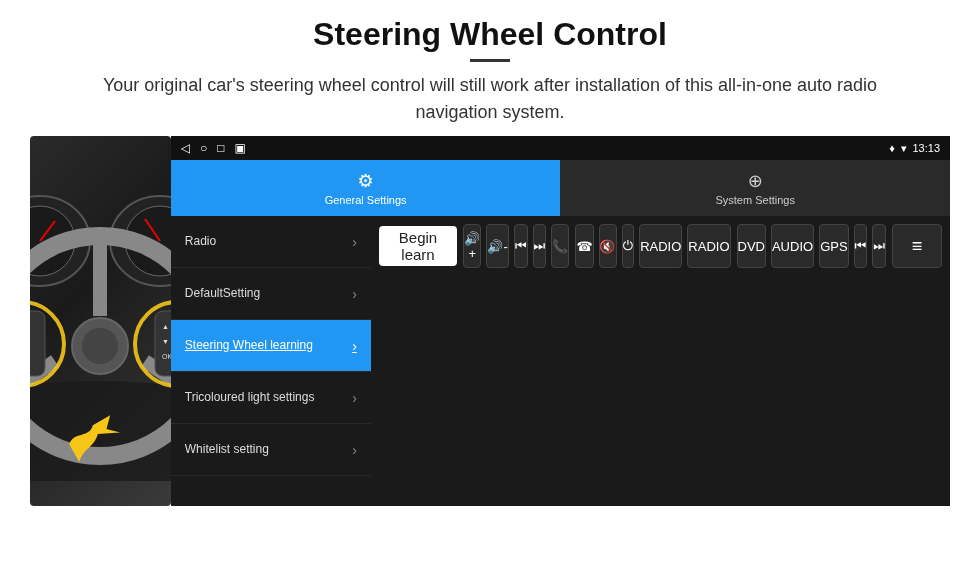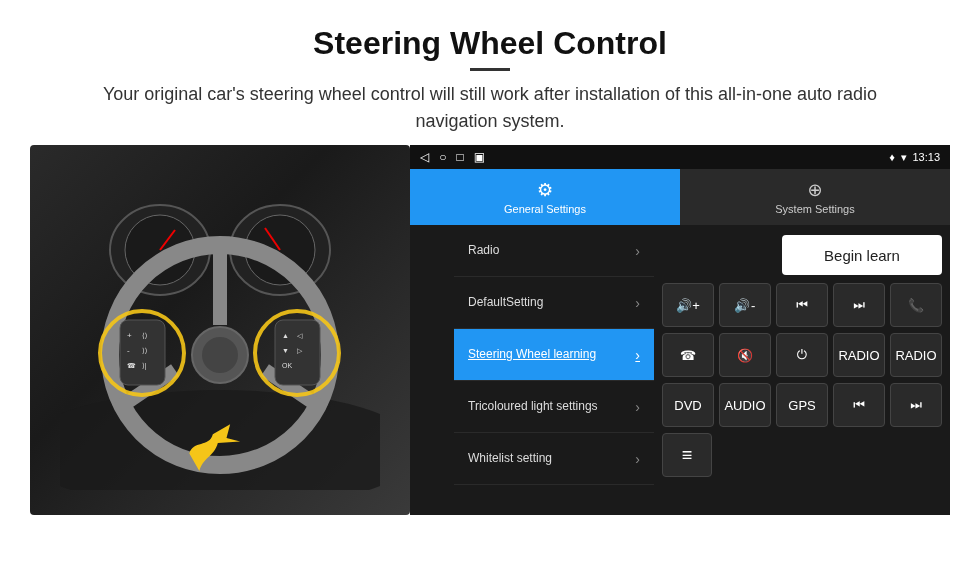--- a/index.html
+++ b/index.html
@@ -6,21 +6,21 @@
     body {
       width: 980px;
       height: 562px;
       font-family: Arial, sans-serif;
       background: #fff;
       overflow: hidden;
     }
 
     .page-header {
       text-align: center;
-      padding: 25px 60px 10px;
+      padding: 16px 60px 10px;
     }
 
     .page-title {
       font-size: 32px;
       font-weight: 900;
       color: #111;
       margin-bottom: 6px;
     }
 
     .title-divider {
@@ -140,21 +140,20 @@
     }
 
     .tab-icon {
       font-size: 18px;
     }
 
     
     .content-area {
       display: flex;
       flex: 1;
-      margin-left: 44px;
     }
 
     
     .menu-panel {
       width: 200px;
       background: #1a1a1a;
       display: flex;
       flex-direction: column;
     }
 
@@ -190,21 +189,20 @@
     .menu-item.active .menu-chevron {
       color: #fff;
     }
 
     
     .controls-panel {
       flex: 1;
       background: #1a1a1a;
       padding: 8px;
       display: flex;
-      flex-direction: column;
       gap: 6px;
     }
 
     
     .begin-learn-row {
       display: flex;
       align-items: center;
       height: 44px;
     }
 

